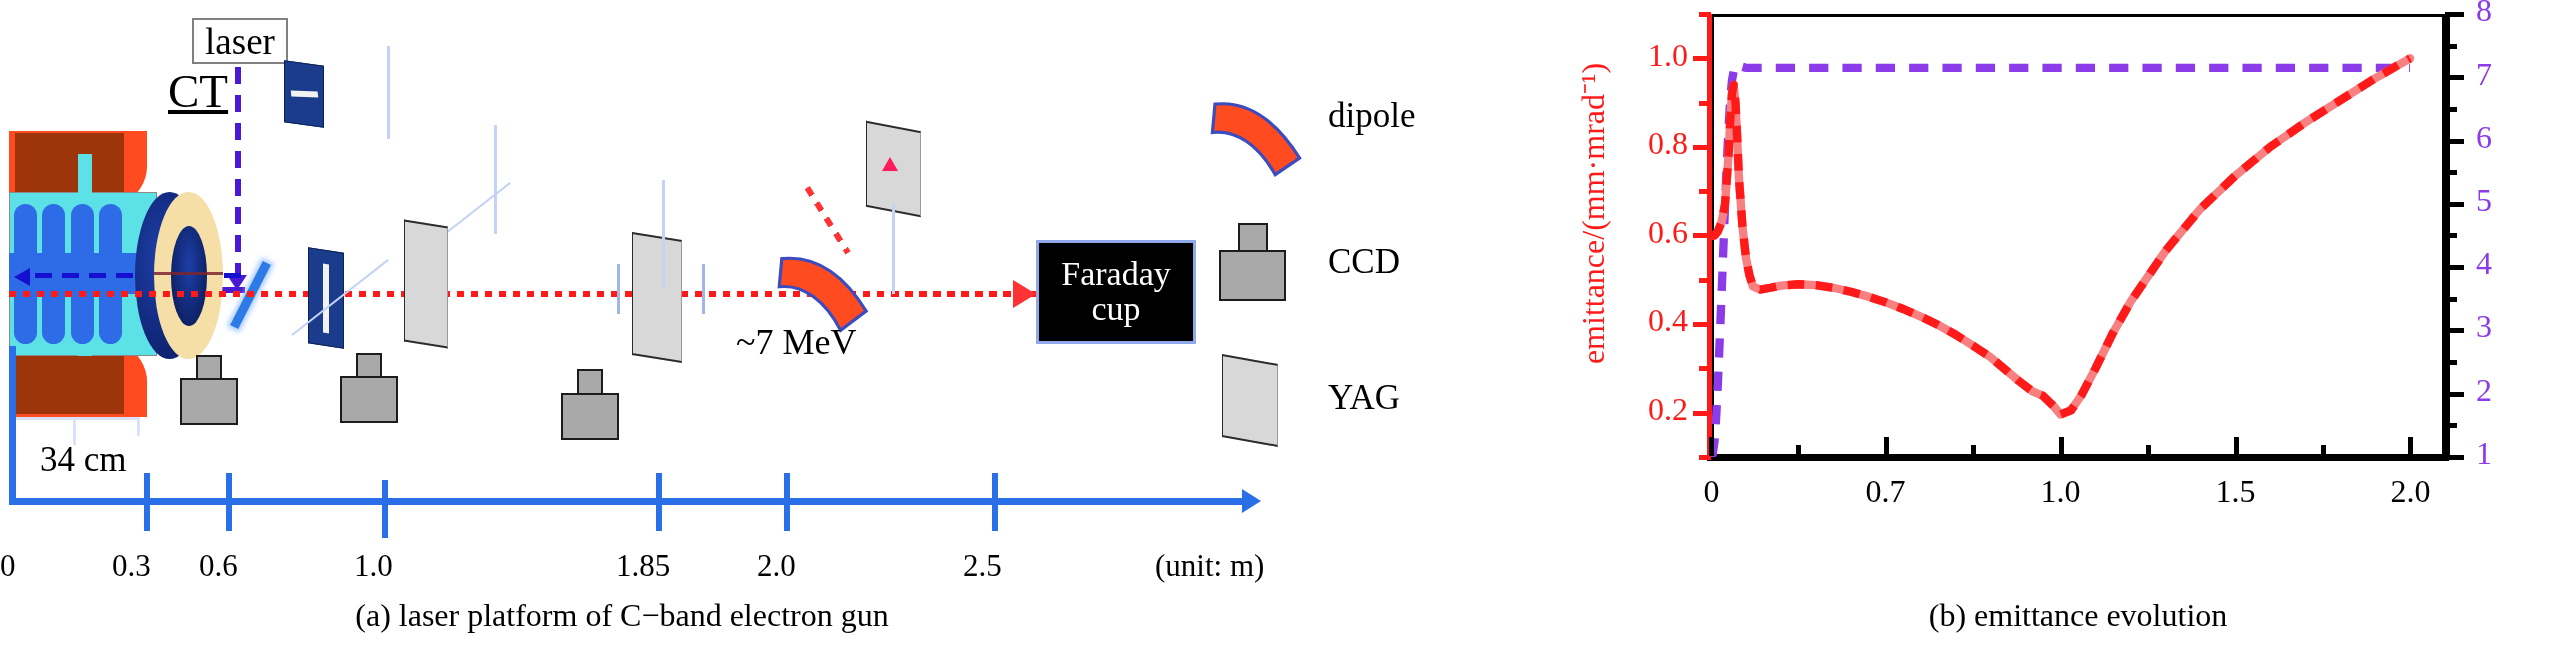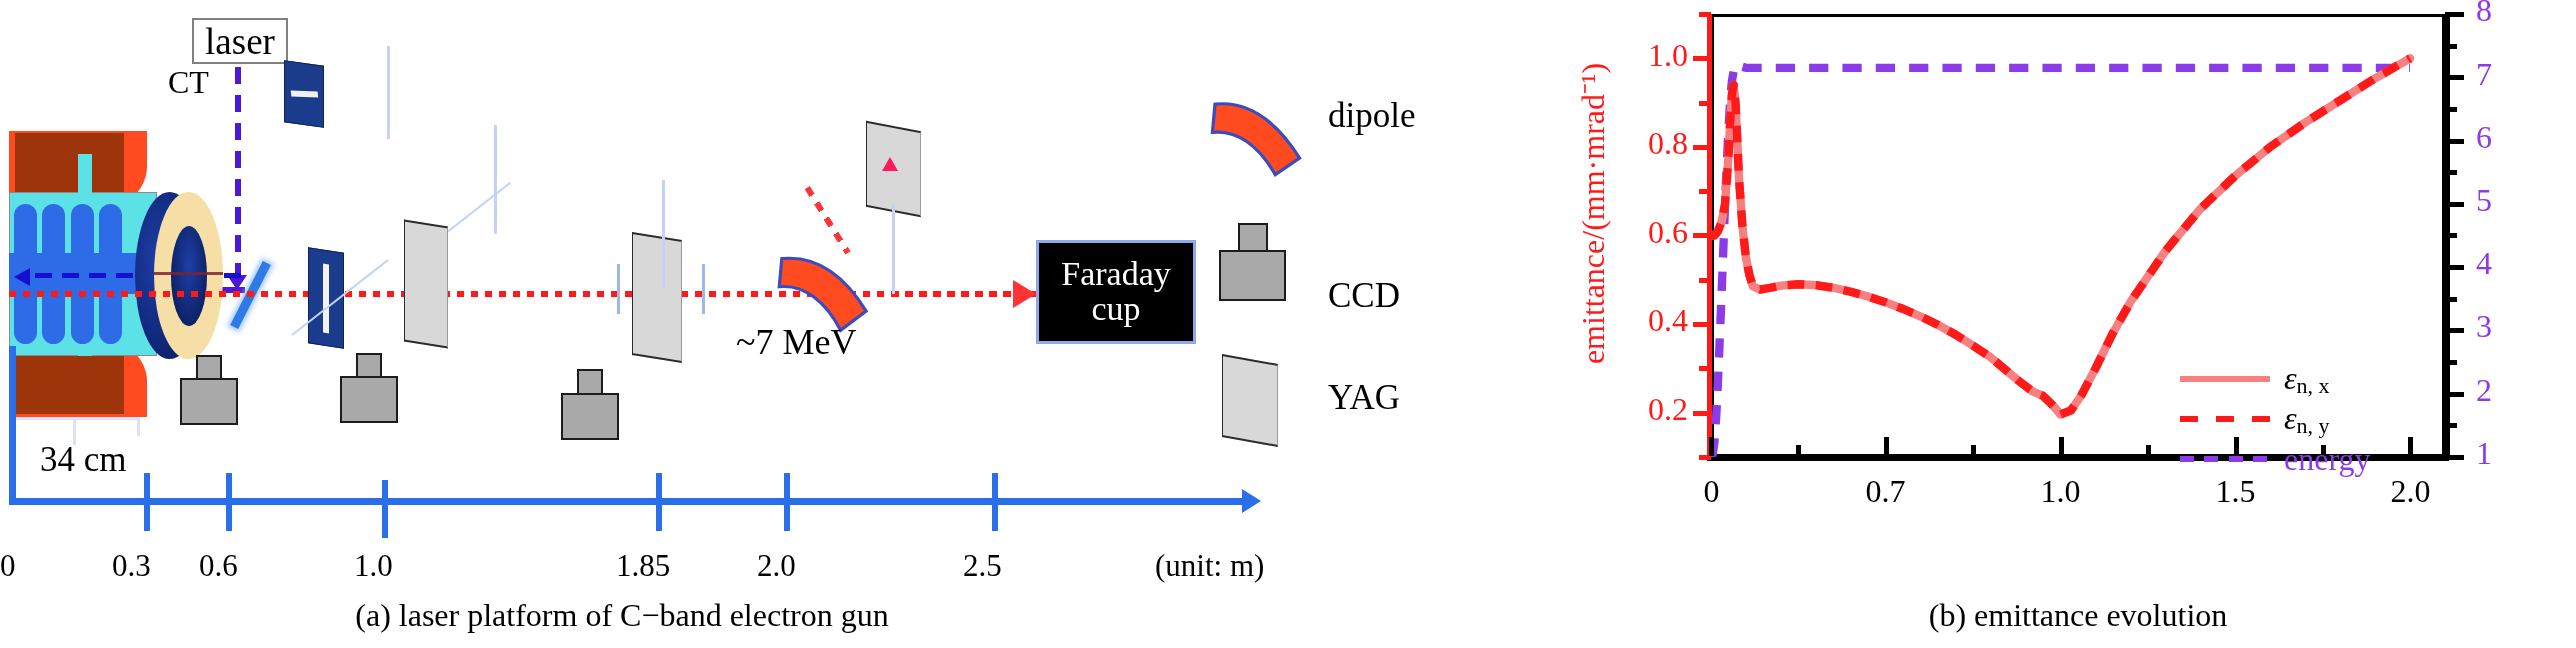--- a/index.html
+++ b/index.html
@@ -147,21 +147,21 @@
                 background:radial-gradient(ellipse at 35% 40%, #1E3FA8 0%, #0E2370 70%);"></div>
     <div class="ring-outer" style="left:154px;top:192px;width:69px;height:167px;background:#F5DFA6;"></div>
     <div class="ring-inner" style="left:171px;top:226px;width:36px;height:100px;
                 background:radial-gradient(ellipse at 50% 40%, #1E3FA8 0%, #0B1E5E 80%);"></div>
     <div class="abs" style="left:154px;top:272px;width:69px;height:3.2px;background:#7B2430;opacity:.85;"></div>
 
     <div id="beamline"></div>
     <div class="beam-seg" style="left:892px;top:291px;width:148px;"></div>
     <div class="abs" style="left:1013px;top:280px;width:0;height:0;border-top:14px solid transparent;border-bottom:14px solid transparent;border-left:23px solid #FF3333;"></div>
 
-    <div class="txt" style="left:168px;top:62px;font-size:32px;top:64px;left:168px;">CT</div>
+    <div class="txt" style="left:168px;top:62px;font-size:47px;top:64px;left:168px;text-decoration:underline;">CT</div>
     <div class="ctplate" style="left:284px;top:63px;width:40px;height:62px;transform:skewY(8deg);">
       <i style="left:6.4px;top:27px;width:27px;height:6.4px;transform:rotate(-6deg);"></i>
     </div>
 
     <div class="lead" style="left:387px;top:46px;width:2.6px;height:93px;"></div>
     <div class="lead" style="left:494px;top:125px;width:2.6px;height:109px;"></div>
 
     <div class="ctplate" style="left:308px;top:250px;width:36px;height:96px;transform:skewY(9deg);">
       <i style="left:14px;top:13px;width:6.4px;height:69px;"></i>
     </div>
@@ -204,21 +204,21 @@
       <span>cup</span>
     </div>
 
     <svg class="abs" style="left:1206px;top:77px;width:109px;height:103px;" viewBox="0 0 170 160">
       <path d="M 14 42 C 70 36 112 72 146 126 L 108 152 C 82 106 48 82 10 86 Z" fill="#FF4B1F" stroke="#3A4CC0" stroke-width="5"></path>
     </svg>
     <div class="legend-lab" style="left:1328px;top:96px;">dipole</div>
 
     <div class="ccd-lens" style="left:1238px;top:223px;width:29.5px;height:31px;"></div>
     <div class="ccd-body" style="left:1219px;top:250px;width:67px;height:51px;"></div>
-    <div class="legend-lab" style="left:1328px;top:242px;margin-top:34px;">CCD</div>
+    <div class="legend-lab" style="left:1328px;top:242px;">CCD</div>
 
     <div class="yag" style="left:1222px;top:359px;width:56px;height:83px;transform:skewY(10deg);"></div>
     <div class="legend-lab" style="left:1328px;top:378px;">YAG</div>
 
     <div class="brk" style="left:11.5px;top:417px;width:128px;height:3.2px;"></div>
     <div class="brk" style="left:11.5px;top:417px;width:3.2px;height:19px;"></div>
     <div class="brk" style="left:137px;top:417px;width:3.2px;height:19px;"></div>
     <div class="brk" style="left:73px;top:417px;width:3.2px;height:28px;"></div>
     <div class="txt" style="left:40px;top:440px;font-size:35px;">34 cm</div>
 
@@ -315,31 +315,17 @@
         <div class="xlab" style="left: 820px; top: 473px; width: 103px;">2.0</div>
         <div class="tkB" style="left: 257px; top: 445px; width: 4.5px; height: 11.5px;"></div>
         <div class="tkB" style="left: 432px; top: 445px; width: 4.5px; height: 11.5px;"></div>
         <div class="tkB" style="left: 607px; top: 445px; width: 4.5px; height: 11.5px;"></div>
         <div class="tkB" style="left: 782px; top: 445px; width: 4.5px; height: 11.5px;"></div>
       </div>
 
     <div id="ytitle">emittance/(mm·mrad⁻¹)</div>
 
 
-    <div id="legendBox">
-      <div class="lgrow">
-        <span class="lgline" style="background:#F98080;"></span>
-        <span class="lgtxt"><i style="font-style:italic;">ε</i><span class="sub">n, x</span></span>
-      </div>
-      <div class="lgrow">
-        <span class="lgline" style="background:repeating-linear-gradient(to right,#FF1A1A 0 18px,rgba(0,0,0,0) 18px 36px);"></span>
-        <span class="lgtxt"><i style="font-style:italic;">ε</i><span class="sub">n, y</span></span>
-      </div>
-      <div class="lgrow">
-        <span class="lgline" style="background:repeating-linear-gradient(to right,#8B3BE8 0 14px,rgba(0,0,0,0) 14px 24.4px);"></span>
-        <span class="lgtxt purple">energy</span>
-      </div>
-    </div>
 
     <div class="caption" style="left:172px;top:597px;width:734px;">(b) emittance evolution</div>
   </div>
 </div>
 
 
 </body></html>

